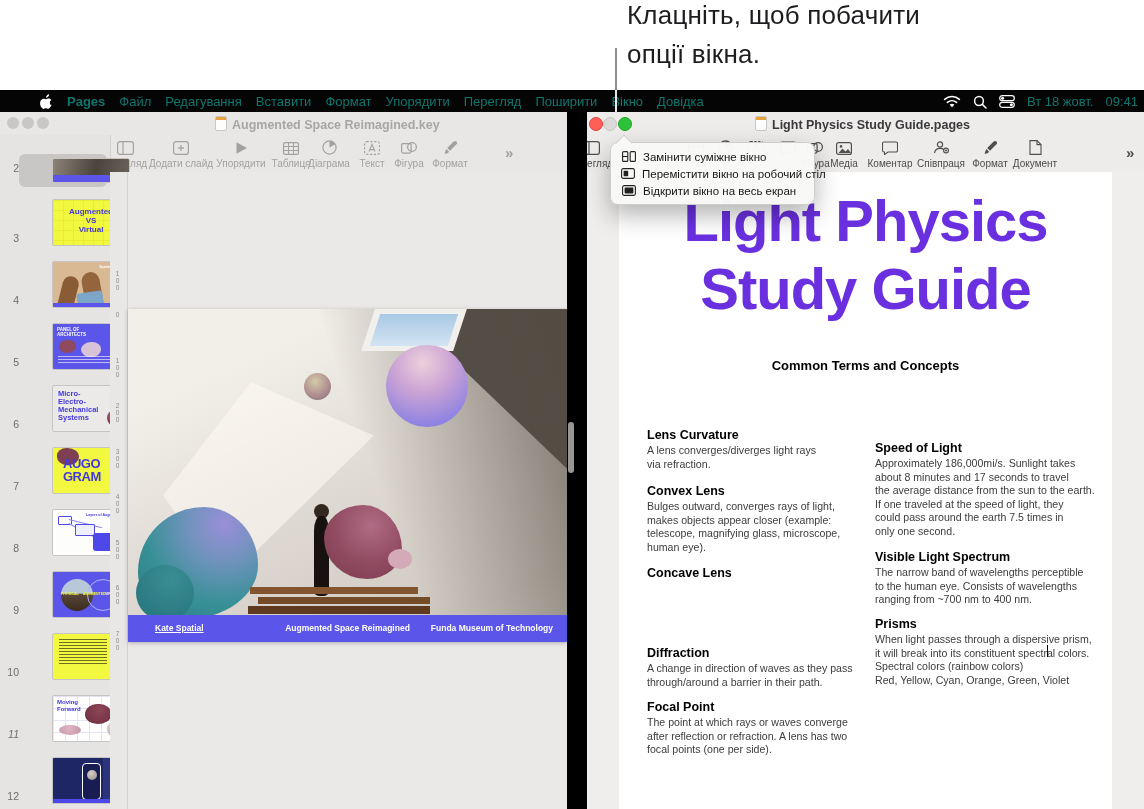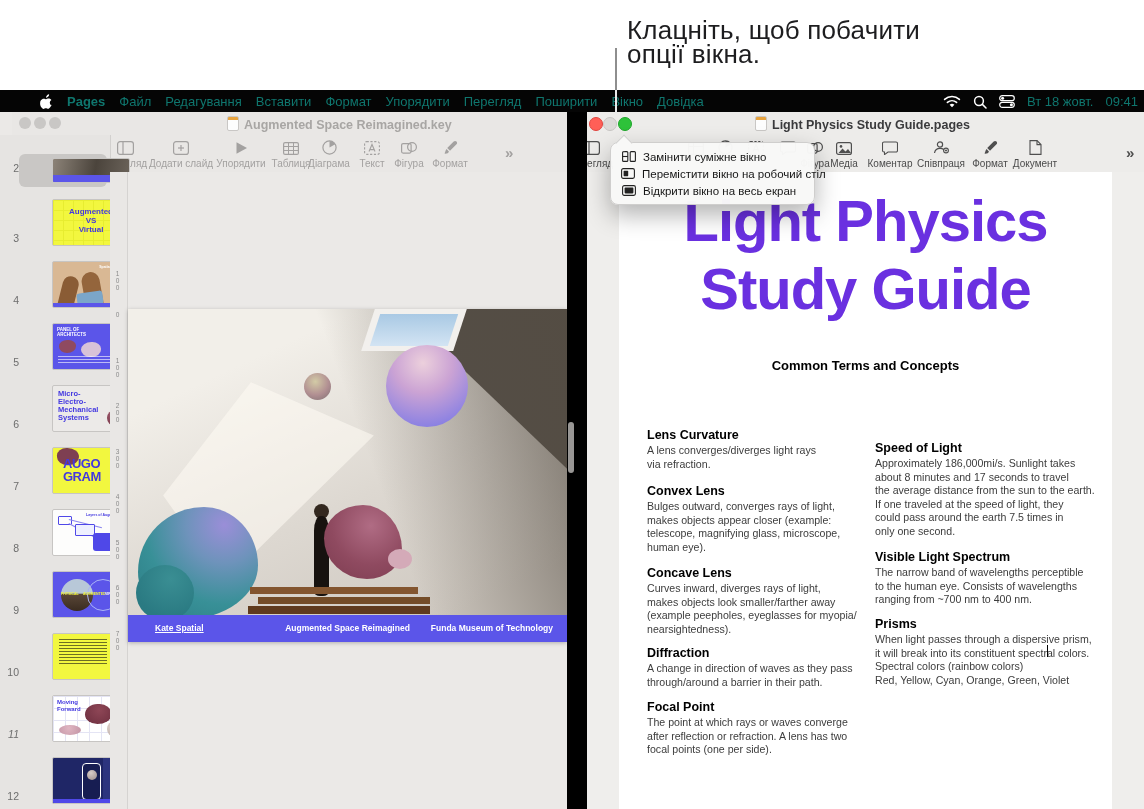--- a/index.html
+++ b/index.html
@@ -109,21 +109,21 @@
   
   .div-handle{left:568px;top:422px;width:6px;height:51px;border-radius:3px;background:#989694;z-index:5;}
 
   svg{display:block;}
 </style>
 </head>
 <body>
 
 <div id="root" class="nosel">
 
-  <div class="abs callout-text" style="left:627px;top:15px;">Клацніть, щоб побачити</div>
+  <div class="abs callout-text" style="left:627px;top:0;">Клацніть, щоб побачити</div>
   <div class="abs callout-text" style="left:627px;top:39px;">опції вікна.</div>
   <div class="abs callout-line" style="left:615px;top:48px;height:42px;"></div>
   <div class="abs callout-line on-dark" style="left:615px;top:90px;height:23px;z-index:9;"></div>
 
   <div class="abs menubar">
     <span class="mitem" style="margin-left:40px;">
       <span>
         <svg width="13" height="15" viewBox="0 0 13 15">
             <path fill="#fff" d="M9.1.2c.1.9-.3 1.8-.8 2.4-.6.7-1.5 1.2-2.3 1.1-.1-.9.4-1.8.9-2.3C7.5.7 8.4.3 9.1.2zM11.7 10.6c-.4 1-.9 1.8-1.5 2.6-.6.8-1.2 1.6-2.1 1.6-.9 0-1.2-.5-2.3-.5-1.1 0-1.4.5-2.3.6-.9 0-1.6-.8-2.2-1.6C.1 11.5-.5 8.3.9 6.3c.7-1 1.8-1.6 2.9-1.6.9 0 1.8.6 2.3.6.5 0 1.6-.8 2.7-.7.5 0 1.8.2 2.6 1.4-.1 0-1.6.9-1.6 2.8 0 2.2 2 2.9 1.9 3z"></path>
           </svg>
@@ -162,21 +162,21 @@
           </svg>
       </span>
       <span class="mtime">Вт 18 жовт.</span>
       <span class="mtime">09:41</span>
     </span>
   </div>
 
   <div class="abs desk">
 
     <div class="window kn" style="left:0;width:567px;">
-      <div class="titlebar" style="background:#e9e7e5;margin-left:12px;">
+      <div class="titlebar" style="background:#e9e7e5;">
         <div class="tl" style="left:7px;background:#c9c7c5;"></div>
         <div class="tl" style="left:22px;background:#c9c7c5;"></div>
         <div class="tl" style="left:37px;background:#c9c7c5;"></div>
         <div class="wtitle" style="left:215px;color:#a8a6a4;"><span class="doc-ico"></span><span>Augmented Space Reimagined.key</span></div>
       </div>
       <div class="abs" style="left:110px;top:23px;right:0;height:37px;background:#e9e7e5;border-bottom:1px solid #d4d2d0;"></div>
 
       <div class="tb-item" style="left:87px;top:26px;">
         <div class="ticon">
             <svg width="17" height="14" viewBox="0 0 17 14">
@@ -539,24 +539,20 @@
 
           <div class="term" style="left:28px;top:256px;">Lens Curvature</div>
           <div class="def" style="left:28px;top:272px;">A lens converges/diverges light rays
 via refraction.</div>
           <div class="term" style="left:28px;top:312px;">Convex Lens</div>
           <div class="def" style="left:28px;top:328px;">Bulges outward, converges rays of light,
 makes objects appear closer (example:
 telescope, magnifying glass, microscope,
 human eye).</div>
           <div class="term" style="left:28px;top:394px;">Concave Lens</div>
-          <div class="def" style="left:28px;top:410px;">Curves inward, diverges rays of light,
-makes objects look smaller/farther away
-(example peepholes, eyeglasses for myopia/
-nearsightedness).</div>
           <div class="term" style="left:28px;top:474px;">Diffraction</div>
           <div class="def" style="left:28px;top:490px;">A change in direction of waves as they pass
 through/around a barrier in their path.</div>
           <div class="term" style="left:28px;top:528px;">Focal Point</div>
           <div class="def" style="left:28px;top:544px;">The point at which rays or waves converge
 after reflection or refraction. A lens has two
 focal points (one per side).</div>
 
           <div class="term" style="left:256px;top:269px;">Speed of Light</div>
           <div class="def" style="left:256px;top:285px;">Approximately 186,000mi/s. Sunlight takes

